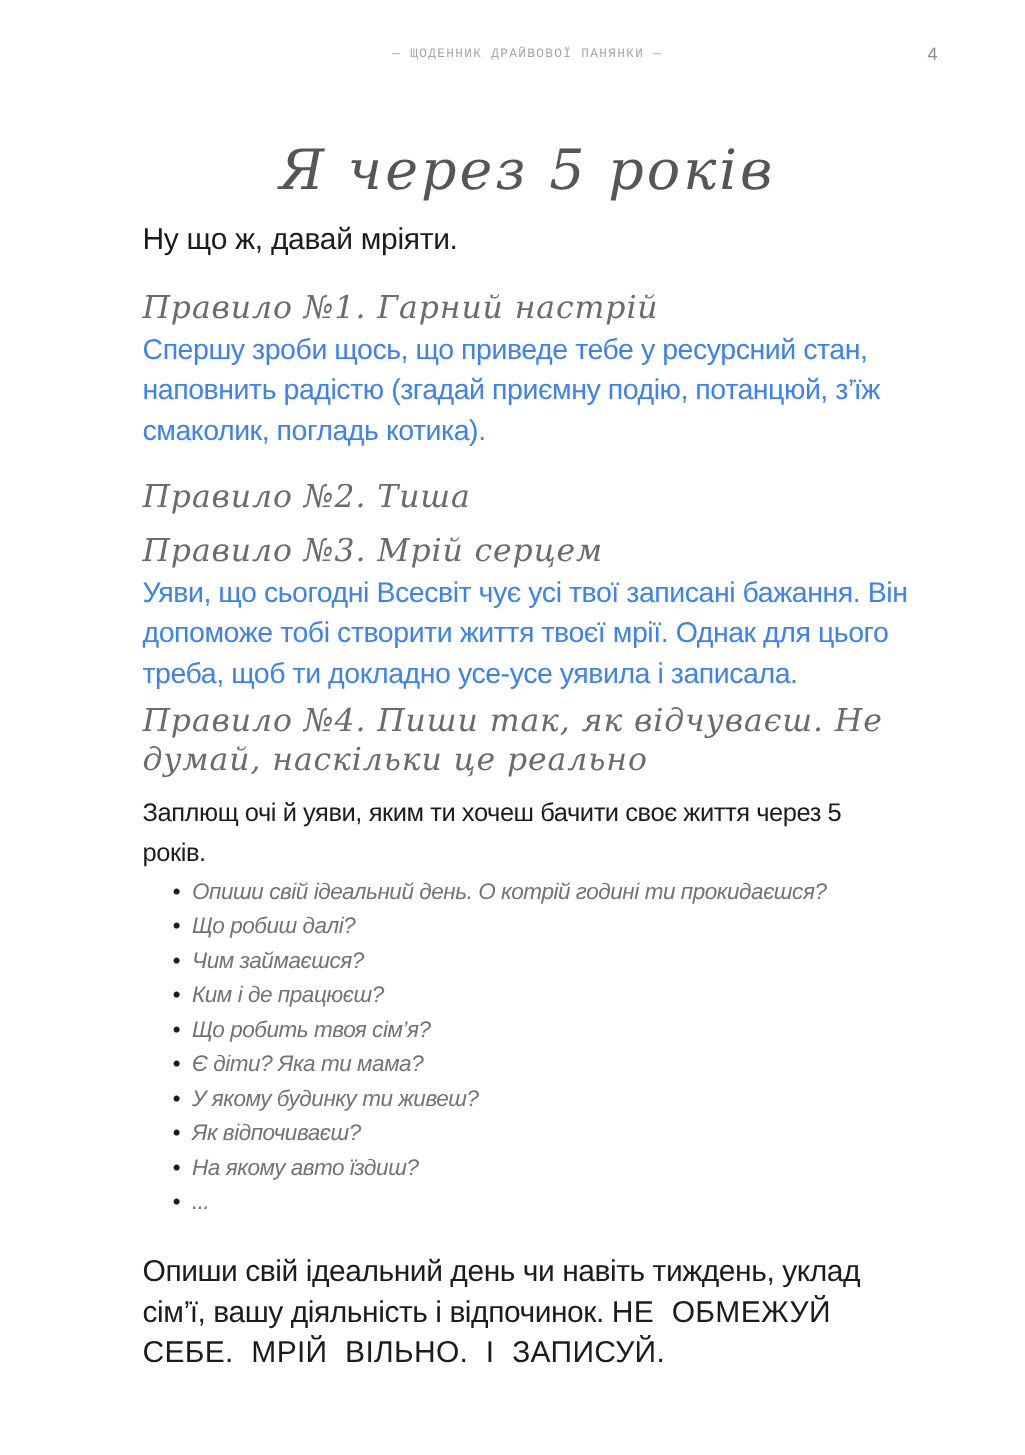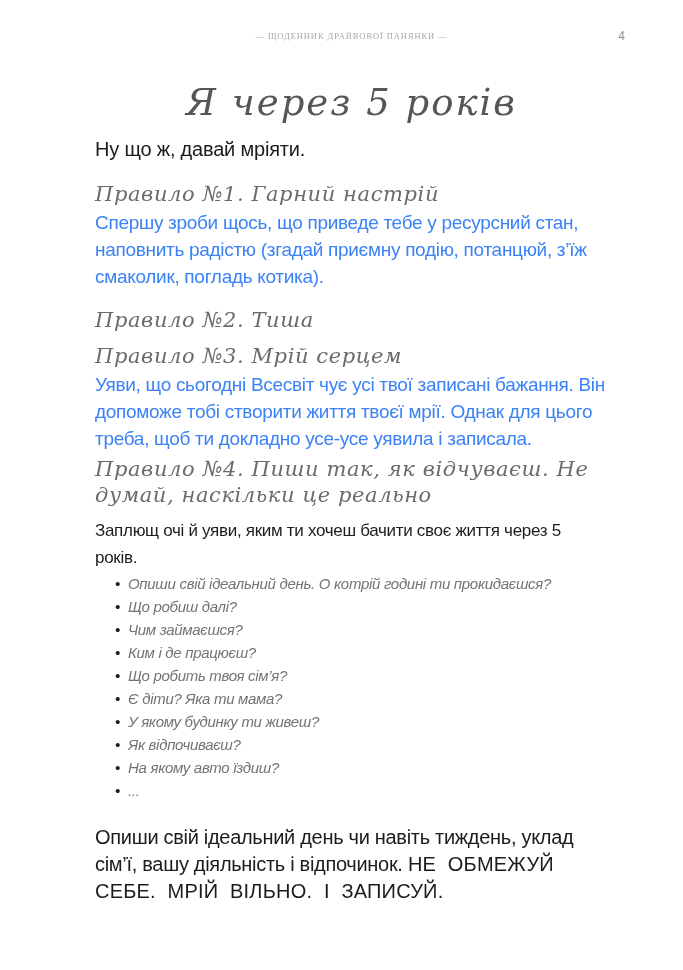--- a/index.html
+++ b/index.html
@@ -23,33 +23,33 @@
   
   .running-header {
     position: absolute;
     top: 31px;
     left: 95px;
     width: 513px;
     text-align: center;
     font-size: 8.5px;
     letter-spacing: 0.9px;
     color: #a6a6a6;
-    font-family: Liberation Serif, serif;
+    font-family: Liberation Mono, monospace;
   }
   .page-number {
     position: absolute;
     top: 29px;
     right: 58px;
     font-size: 12px;
     color: #8f8f8f;
   }
   
   .content {
     position: absolute;
-    top: 0;
+    top: 11px;
     left: 95px;
     width: 513px;
     padding-top: 80px;
   }
   
   .script {
     font-family: "DejaVu Serif", cursive, serif;
     font-style: italic;
     font-weight: normal;
     color: #6b6b6b;

